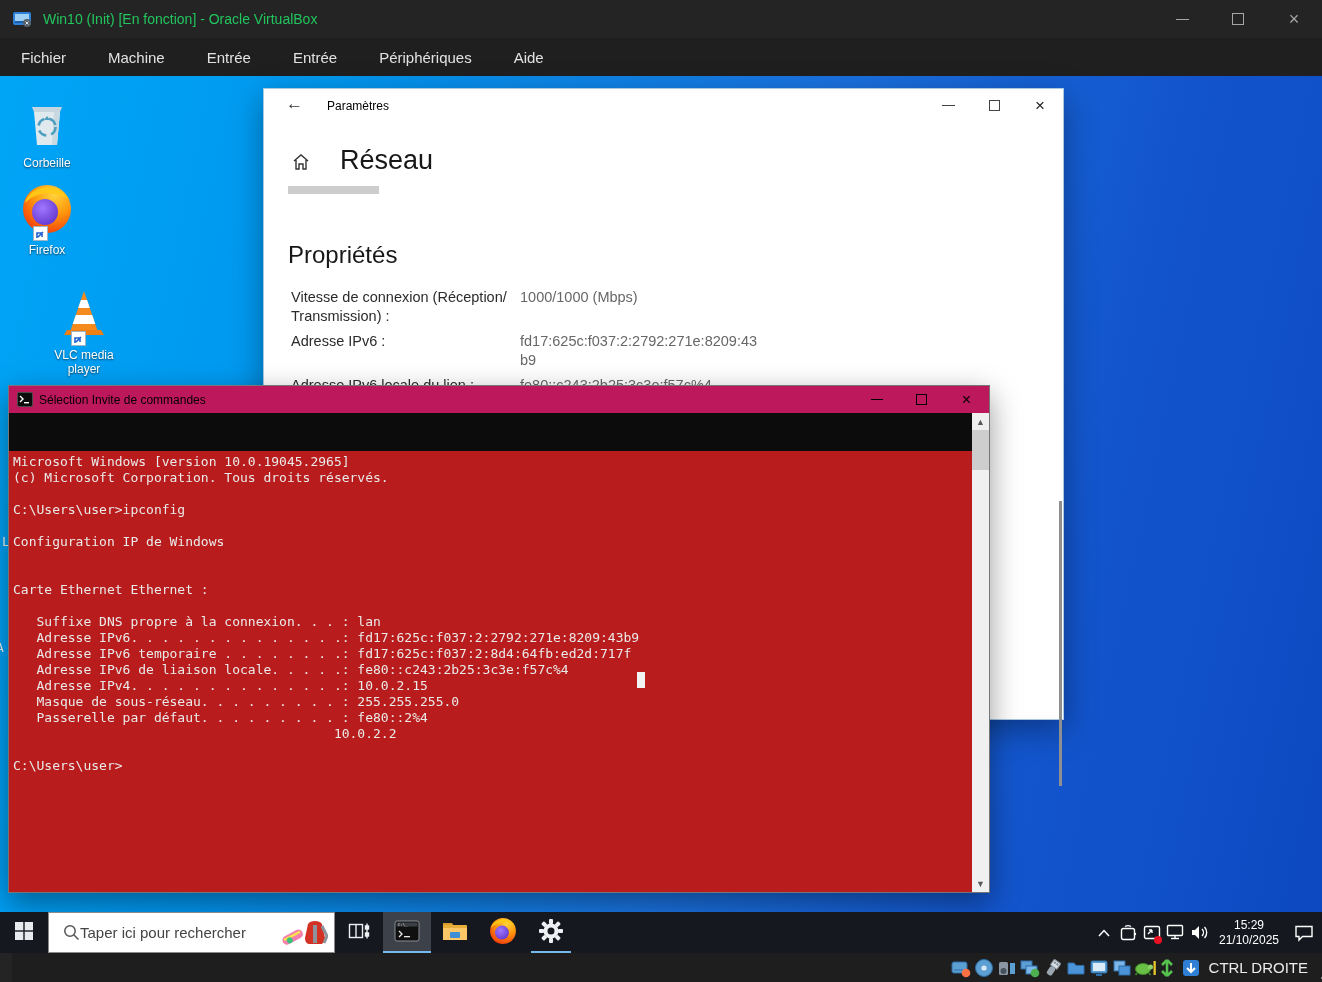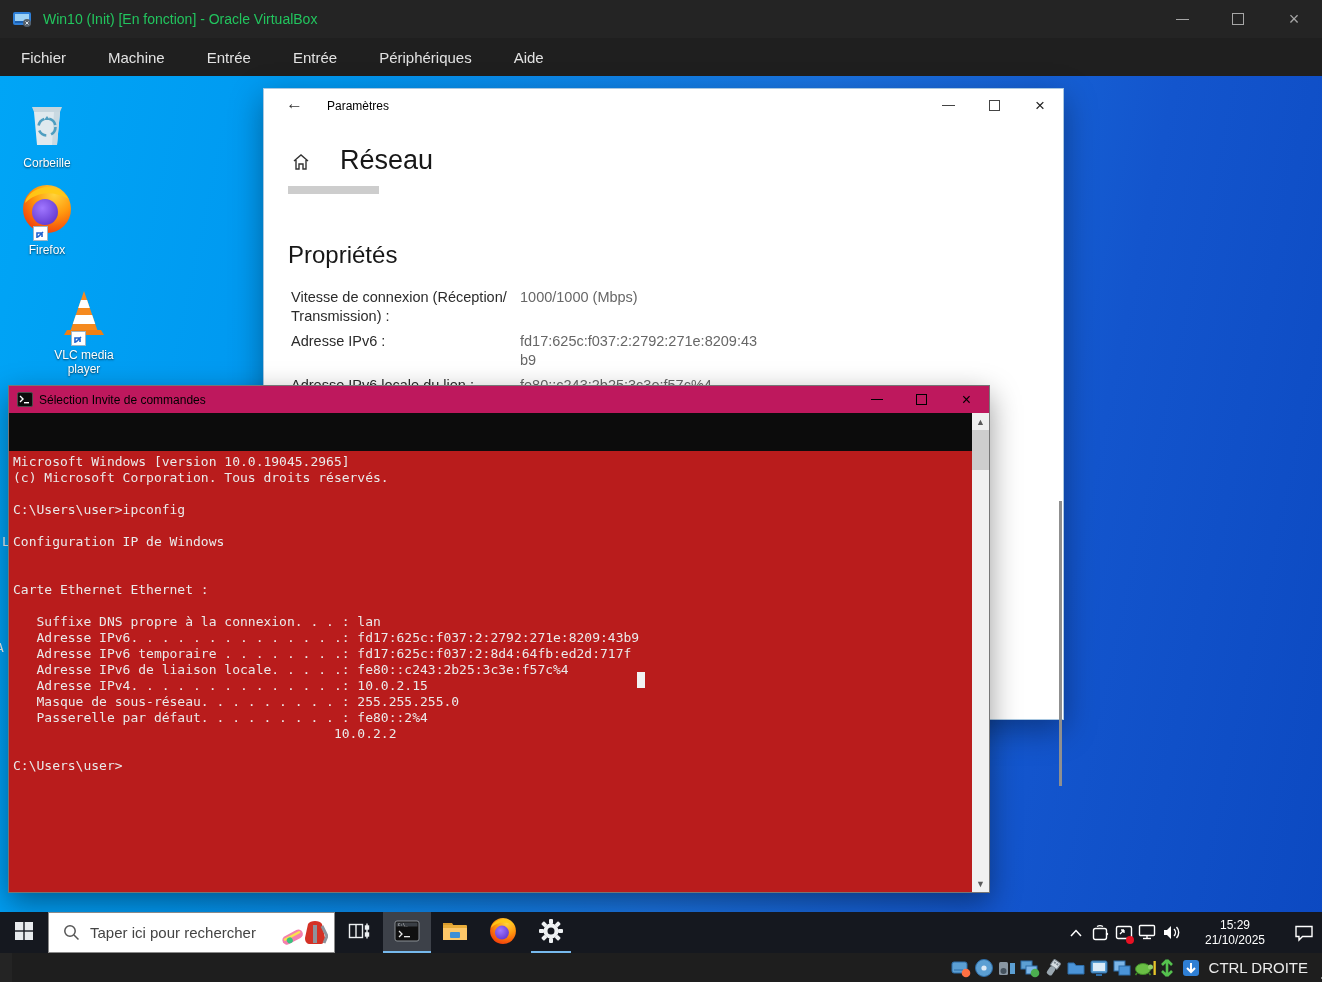--- a/index.html
+++ b/index.html
@@ -64,25 +64,25 @@
   .cmd-scroll .arrow { position:absolute; left:0; width:17px; height:17px; display:flex; align-items:center; justify-content:center; color:#5a5a5a; font-size:9px; }
   .cmd-thumb { position:absolute; left:0; top:17px; width:17px; height:40px; background:#cdcdcd; }
 
   
   .taskbar { position:absolute; left:0; top:836px; width:100%; height:41px; background:#15181f; z-index:5; display:flex; }
   .tb-btn { width:48px; height:41px; display:flex; align-items:center; justify-content:center; position:relative; }
   .tb-btn.active { background:#3d4149; }
   .tb-underline { position:absolute; left:4px; right:4px; bottom:0; height:2px; background:#76b9ed; }
   .tb-underline.full { left:0; right:0; }
   .search-box { width:287px; height:41px; background:#fff; border:1px solid #8a8a8a; display:flex; align-items:center; position:relative; }
-  .search-text { font-size:15px; color:#444; margin-left:10px; }
+  .search-text { font-size:15px; color:#444; }
   .search-deco { position:absolute; right:6px; top:3px; }
   .tray { position:absolute; right:0; top:0; height:41px; display:flex; align-items:center; }
   .tray-ic { width:24px; height:41px; display:flex; align-items:center; justify-content:center; position:relative; }
-  .clock { width:74px; text-align:center; color:#fff; font-size:12px; line-height:15px; margin:0 14px; }
+  .clock { width:74px; text-align:center; color:#fff; font-size:12px; line-height:15px; margin:0 0; }
   .red-badge { position:absolute; right:2px; bottom:9px; width:8px; height:8px; border-radius:50%; background:#e81123; }
 
   
   .statusbar { position:absolute; left:12px; top:953px; width:100%; height:29px; background:#1e1e1e; display:flex; align-items:center; justify-content:flex-end; padding-right:6px; }
   .sb-ic { width:23px; height:29px; display:flex; align-items:center; justify-content:center; }
   .hostkey { color:#ececec; font-size:15px; margin:0 8px 0 6px; }
   .grip { width:12px; height:12px; position:relative; margin-top:10px; }
   .grip i { position:absolute; width:2px; height:2px; background:#8a8a8a; }
 </style>
 </head>

